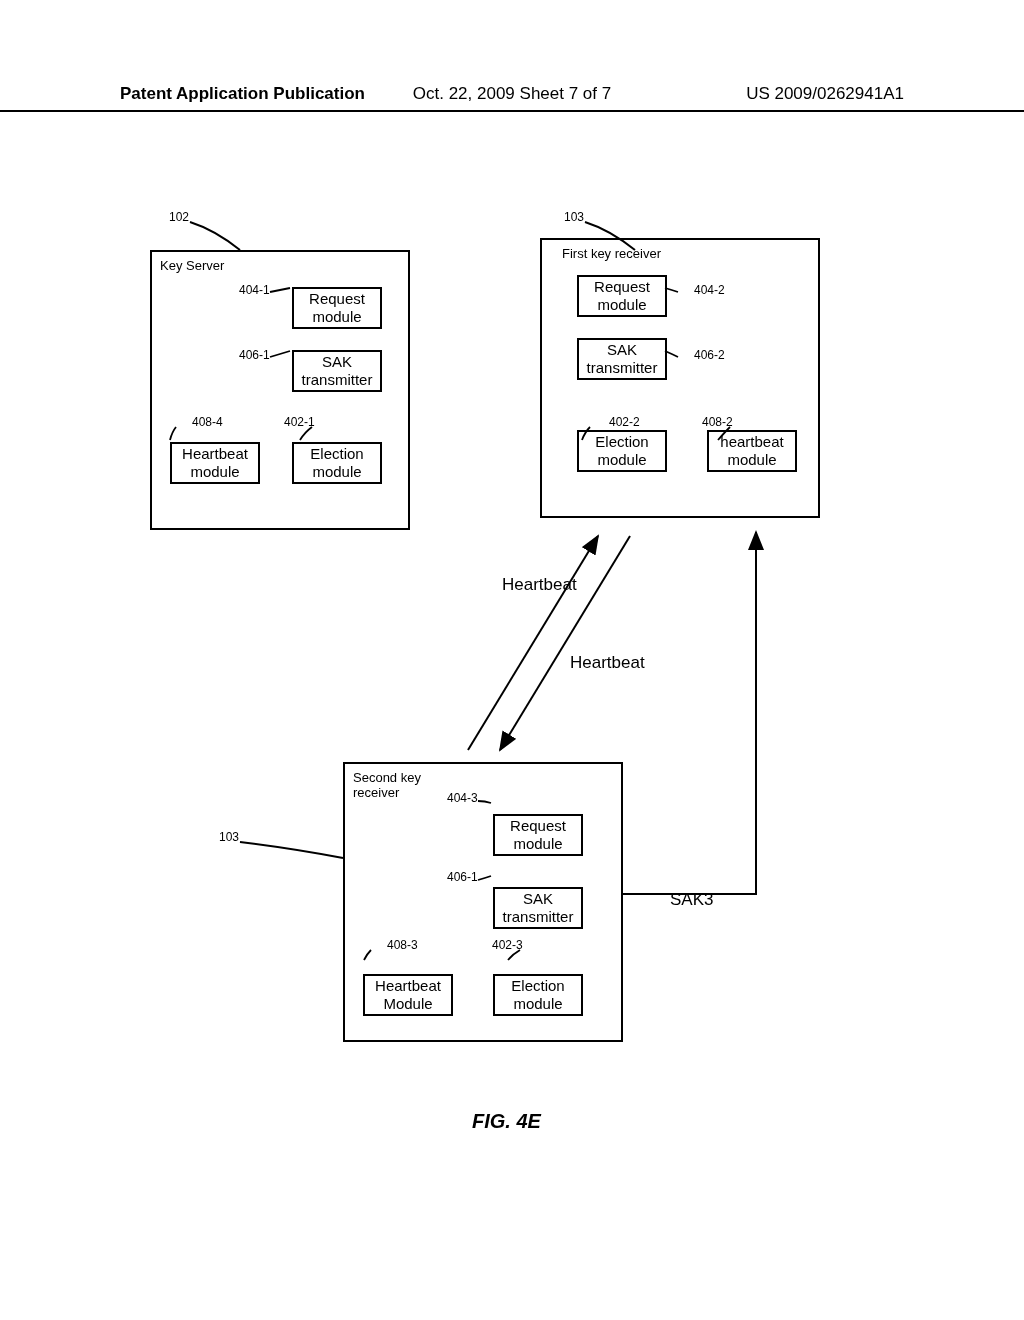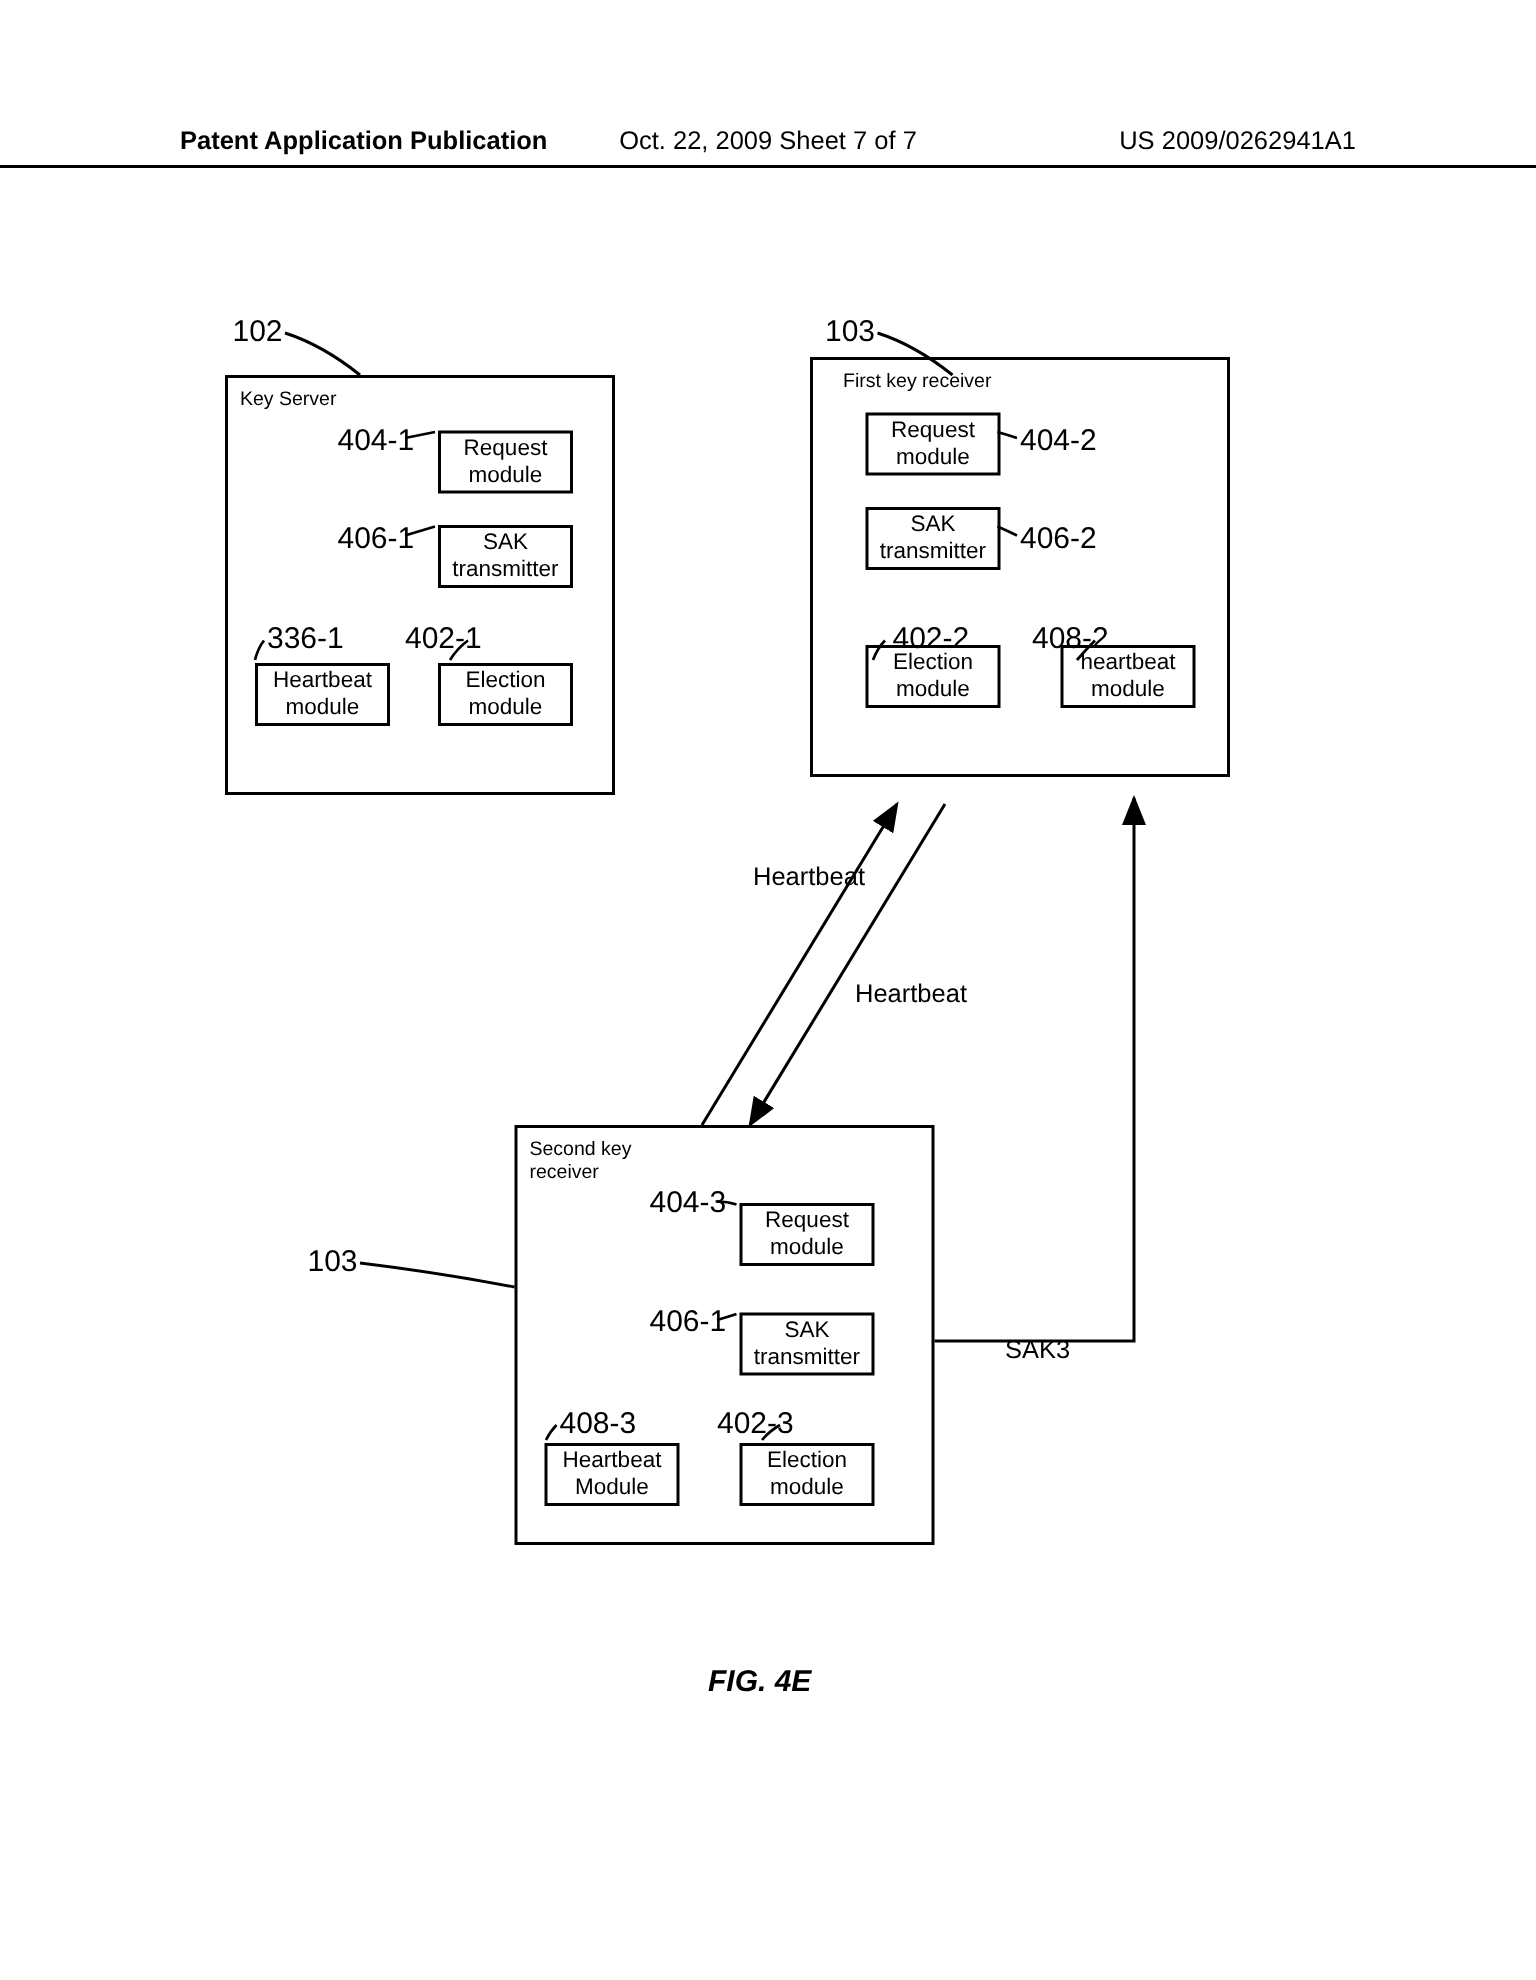--- a/index.html
+++ b/index.html
@@ -47,21 +47,22 @@
     font-size: 15px;
     text-align: center;
     line-height: 1.2;
     display: flex;
     flex-direction: column;
     justify-content: center;
     background: white;
   }
   .reflabel {
     position: absolute;
-    font-size: 20px;
+    font-size: 12px;
+    margin-left: 14px;
   }
   .figlabel {
     position: absolute;
     font-size: 20px;
     font-style: italic;
     font-weight: bold;
   }
   .textlabel {
     position: absolute;
     font-size: 17px;
@@ -96,21 +97,21 @@
     <div class="module" style="left:18px; top:190px; width:90px; height:42px;">
         <span>Heartbeat<br>module</span>
       </div>
     <div class="module" style="left:140px; top:190px; width:90px; height:42px;">
         <span>Election<br>module</span>
       </div>
   </div>
   <div class="reflabel" style="left:55px; top:20px;">102</div>
   <div class="reflabel" style="left:125px; top:93px;">404-1</div>
   <div class="reflabel" style="left:125px; top:158px;">406-1</div>
-  <div class="reflabel" style="left:78px; top:225px;">336-1</div>
+  <div class="reflabel" style="left:78px; top:225px;">408-4</div>
   <div class="reflabel" style="left:170px; top:225px;">402-1</div>
 
   <div class="blockbox" style="left:440px; top:48px; width:280px; height:280px;">
     <div class="blocktitle" style="left:20px; top:6px;">First key receiver</div>
     <div class="module" style="left:35px; top:35px; width:90px; height:42px;">
         <span>Request<br>module</span>
       </div>
     <div class="module" style="left:35px; top:98px; width:90px; height:42px;">
         <span>SAK<br>transmitter</span>
       </div>
@@ -120,21 +121,21 @@
     <div class="module" style="left:165px; top:190px; width:90px; height:42px;">
         <span>heartbeat<br>module</span>
       </div>
   </div>
   <div class="reflabel" style="left:450px; top:20px;">103</div>
   <div class="reflabel" style="left:580px; top:93px;">404-2</div>
   <div class="reflabel" style="left:580px; top:158px;">406-2</div>
   <div class="reflabel" style="left:495px; top:225px;">402-2</div>
   <div class="reflabel" style="left:588px; top:225px;">408-2</div>
 
-  <div class="blockbox" style="left:243px; top:560px; width:280px; height:280px;">
+  <div class="blockbox" style="left:243px; top:572px; width:280px; height:280px;">
     <div class="blocktitle" style="left:8px; top:6px; white-space:pre;"><span>Second key<br>receiver</span></div>
     <div class="module" style="left:148px; top:50px; width:90px; height:42px;">
         <span>Request<br>module</span>
       </div>
     <div class="module" style="left:148px; top:123px; width:90px; height:42px;">
         <span>SAK<br>transmitter</span>
       </div>
     <div class="module" style="left:18px; top:210px; width:90px; height:42px;">
         <span>Heartbeat<br>Module</span>
       </div>

